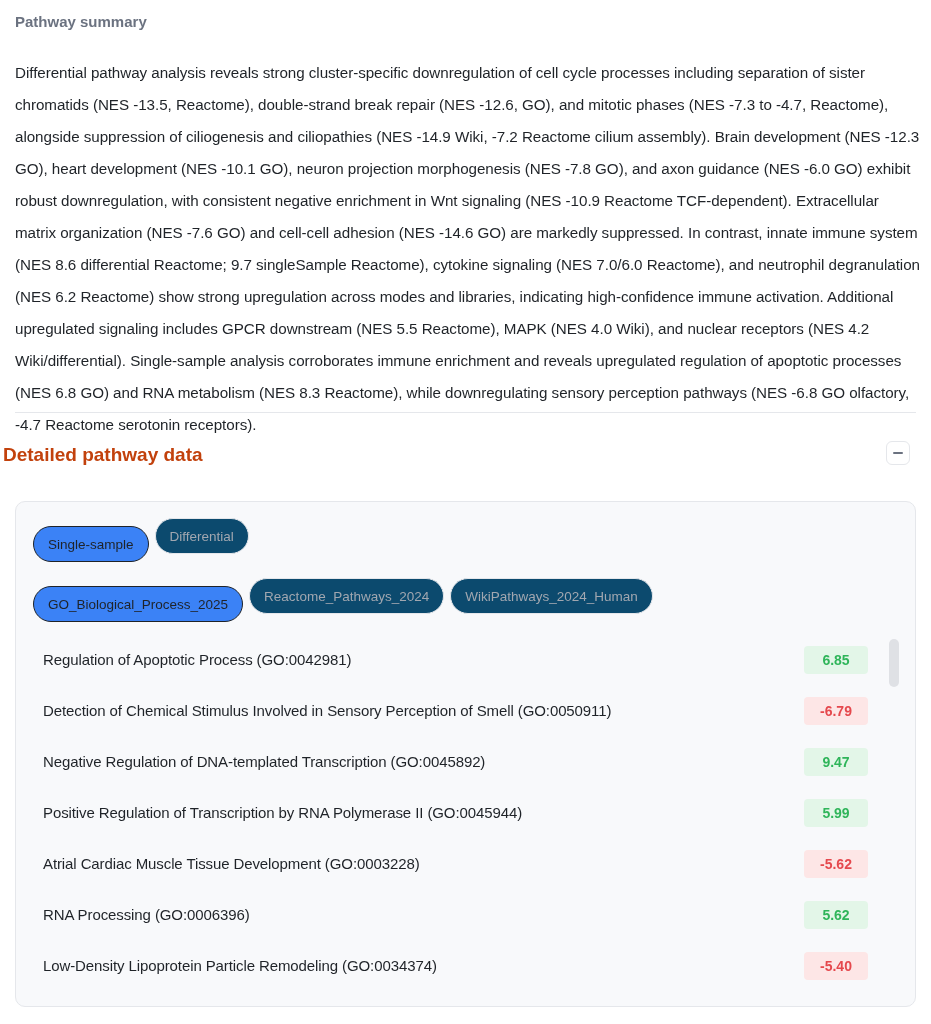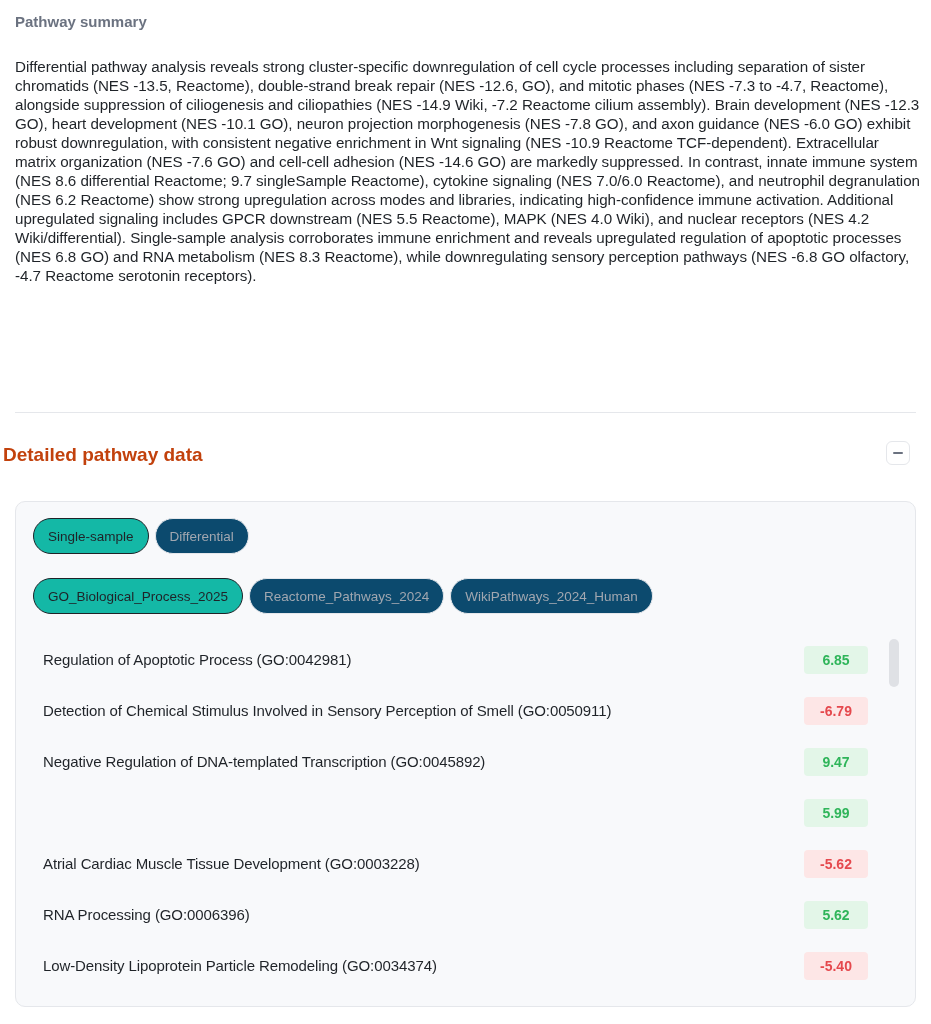--- a/index.html
+++ b/index.html
@@ -10,21 +10,21 @@
     color: #1f2328;
   }
   .page { position: relative; width: 931px; height: 1024px; padding: 16px 15px; }
 
   .section-title {
     position: absolute; left: 15px; top: 13px;
     font-size: 15px; font-weight: bold; color: #6b7280;
   }
   .summary {
     position: absolute; left: 15px; top: 57px; width: 905px;
-    font-size: 15.2px; line-height: 19px; color: #1f2328;
+    font-size: 15.2px; line-height: 32px; color: #1f2328;
     letter-spacing: -0.05px;
   }
   .divider {
     position: absolute; left: 15px; top: 412px; width: 901px; height: 1px;
     background: #e5e7eb;
   }
   .detail-title {
     position: absolute; left: 3px; top: 444px;
     font-size: 19px; font-weight: bold; color: #c2410c;
   }
@@ -42,21 +42,21 @@
   }
   .pill-row { position: absolute; left: 17px; display: flex; gap: 6px; }
   .pill-row.modes { top: 16px; }
   .pill-row.libs { top: 76px; }
   .pill {
     height: 36px; padding: 0 14px; border-radius: 18px;
     display: flex; align-items: center;
     font-size: 13.5px; color: #a1a7b0; border: 1px solid #e5e7eb; background: #0c4a6e;
     cursor: pointer; white-space: nowrap;
   }
-  .pill.active { border: 1.5px solid #1f2328; color: #1f2328; background: #14b8a6; }
+  .pill.active { border: 1.5px solid #1f2328; color: #1f2328; background: #3b82f6; margin-top: 8px; }
 
   .list { position: absolute; left: 0; top: 132px; width: 870px; }
   .row {
     position: relative; height: 51px; display: flex; align-items: center;
     padding-left: 27px;
   }
   .row .name { font-size: 15px; color: #1f2328; letter-spacing: -0.1px; }
   .badge {
     position: absolute; left: 788px; width: 64px; height: 28px; border-radius: 4px;
     display: flex; align-items: center; justify-content: center;
@@ -102,20 +102,21 @@
       </div>
       <div class="row">
         <span class="name">Detection of Chemical Stimulus Involved in Sensory Perception of Smell (GO:0050911)</span>
         <span class="badge neg">-6.79</span>
       </div>
       <div class="row">
         <span class="name">Negative Regulation of DNA-templated Transcription (GO:0045892)</span>
         <span class="badge pos">9.47</span>
       </div>
       <div class="row">
+        <span class="name">Positive Regulation of Transcription by RNA Polymerase II (GO:0045944)</span>
         <span class="badge pos">5.99</span>
       </div>
       <div class="row">
         <span class="name">Atrial Cardiac Muscle Tissue Development (GO:0003228)</span>
         <span class="badge neg">-5.62</span>
       </div>
       <div class="row">
         <span class="name">RNA Processing (GO:0006396)</span>
         <span class="badge pos">5.62</span>
       </div>

